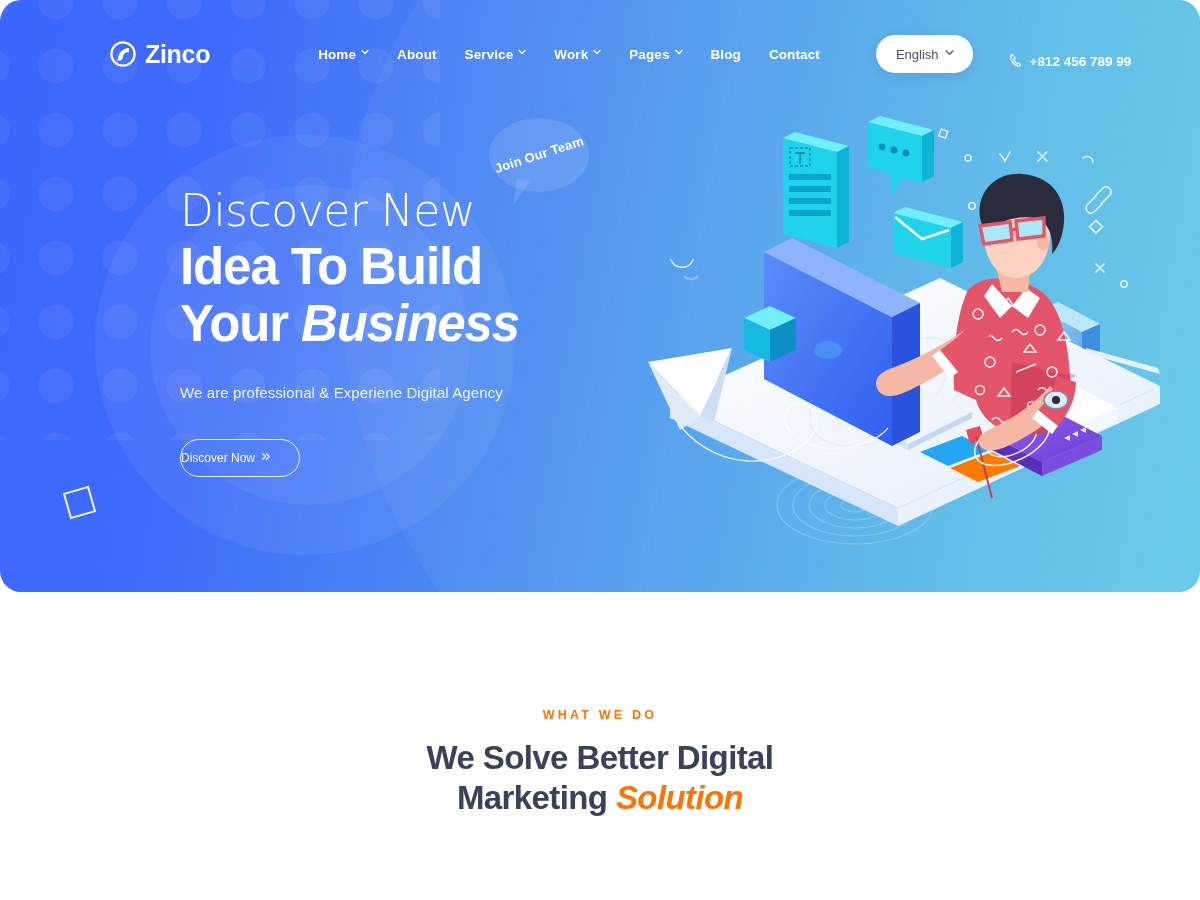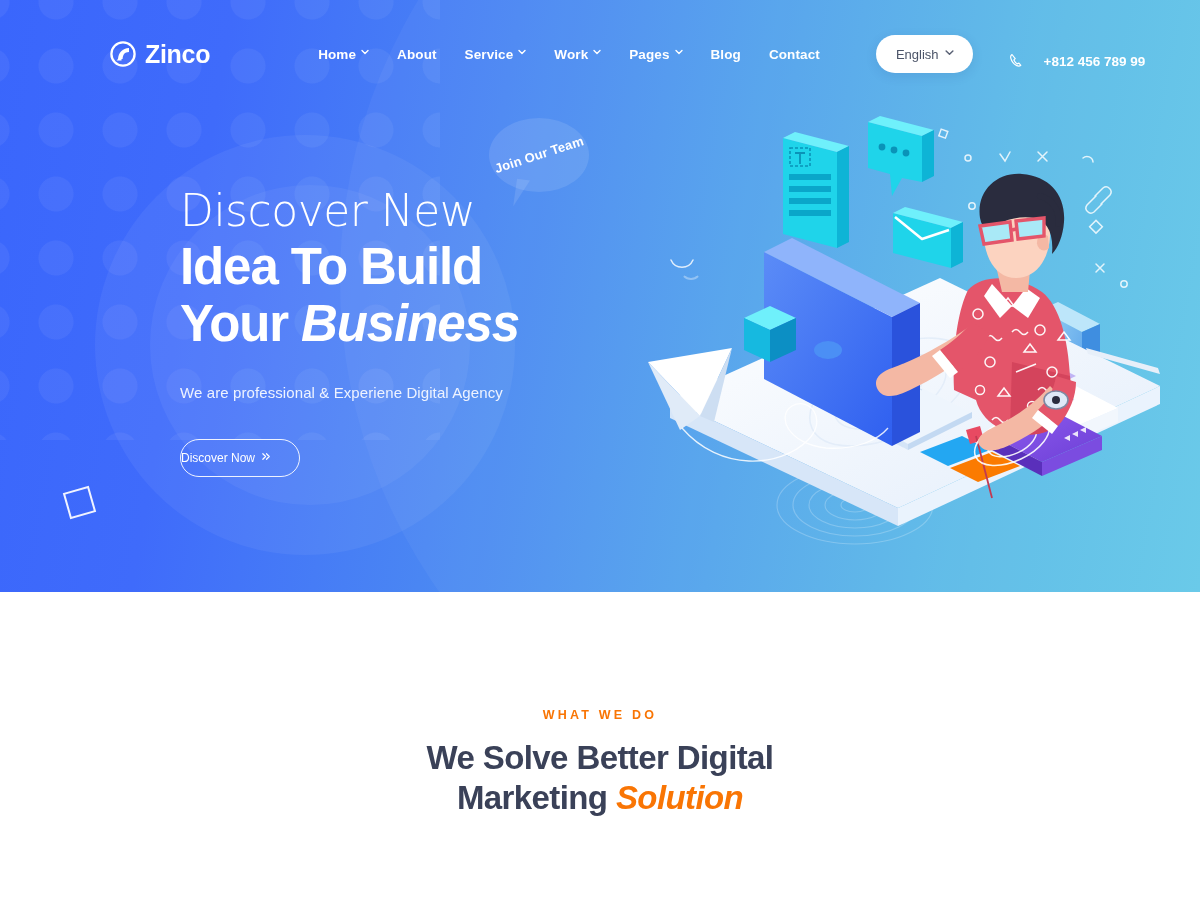--- a/index.html
+++ b/index.html
@@ -9,20 +9,21 @@
     background:#ffffff;
     -webkit-font-smoothing:antialiased;
   }
 
   
   .hero{
     position:relative;
     width:1200px; height:592px;
     background:linear-gradient(100deg,#3a66fc 0%,#3f6bfb 18%,#4a86f3 40%,#53a5ec 62%,#5cbce7 82%,#64c8e8 100%);
     overflow:hidden;
+    border-radius:21px;
   }
   
   .hero-dots{
     position:absolute; left:-40px; top:-30px; width:480px; height:470px;
     background-image:radial-gradient(circle, rgba(255,255,255,0.055) 17px, rgba(255,255,255,0) 18px);
     background-size:64px 64px;
     pointer-events:none;
   }
   .hero-circle-big{
     position:absolute; left:95px; top:135px; width:420px; height:420px;
@@ -71,21 +72,21 @@
 
   .lang-pill{
     margin-left:56px;
     background:#fff; border-radius:22px;
     padding:0 20px; height:38px;
     display:flex; align-items:center; gap:6px;
     color:#4b5468; font-size:13px; cursor:pointer;
     box-shadow:0 3px 12px rgba(20,40,110,.10);
   }
   .phone{
-    margin-left:36px; display:flex; align-items:center; gap:20px;
+    margin-left:36px; display:flex; align-items:center; gap:6px;
     color:#fff; font-size:13.5px; font-weight:bold; white-space:nowrap;margin-top:15px;
   }
 
   
   .hero-copy{ position:absolute; left:180px; top:188px; z-index:10; }
   .h-line1{
     color:#ffffff; font-size:44px; font-weight:300; line-height:1.04;
     letter-spacing:-.5px; font-family:"DejaVu Sans", sans-serif;
   }
   .h-line2, .h-line3{

